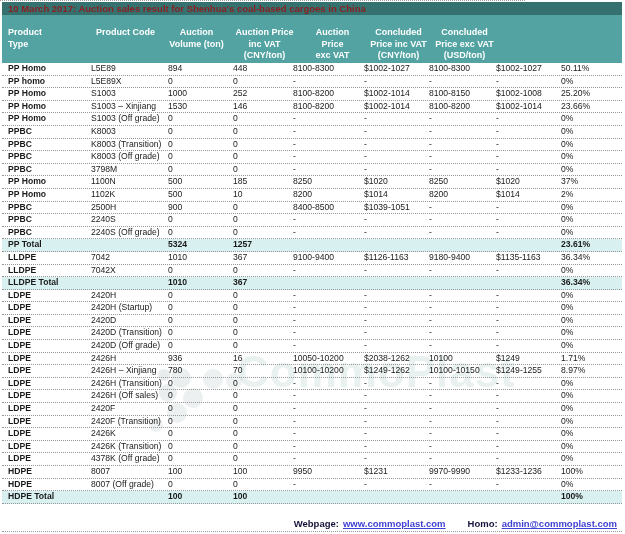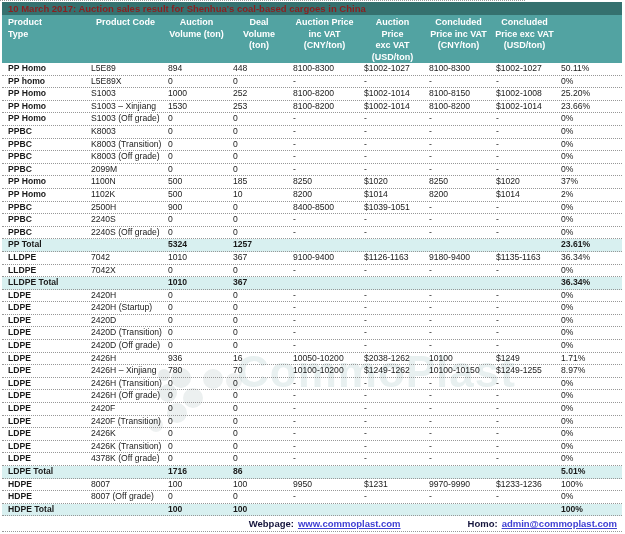--- a/index.html
+++ b/index.html
@@ -18,21 +18,21 @@
     background:#35716F; color:#8B1F1F;
     font-weight:bold; font-size:9.5px; line-height:13px;
     padding-left:6px; white-space:nowrap; z-index:2;
   }
   .header-row {
     position:absolute; left:2px; top:14px; width:620px; height:48px;
     background:#52A3A2; display:flex; z-index:2;
   }
   .header-cell {
     color:#ffffff; font-weight:bold; font-size:9px; line-height:11.5px;
-    text-align:center; white-space:pre-line; padding-top:2px; overflow:hidden;
+    text-align:center; white-space:pre-line; padding-top:12px; overflow:hidden;
   }
   .header-cell.c0 { text-align:left; padding-left:6px; }
   .c0{width:85px;} .c1{width:77px;} .c2{width:65px;} .c3{width:60px;}
   .c4{width:71px;} .c5{width:65px;} .c6{width:67px;} .c7{width:65px;} .c8{width:65px;}
   .body-rows {
     position:absolute; left:2px; top:62px; width:620px; z-index:1;
   }
   .row {
     display:flex; height:12.6px; border-bottom:1px dotted #979797;
     font-size:8.6px; line-height:11.5px; color:#1a1a1a;
@@ -40,21 +40,21 @@
   .row.total { background:#D8F0F0; font-weight:bold; }
   .cell { padding-left:4px; white-space:nowrap; overflow:hidden; }
   .cell.c0 { padding-left:6px;font-weight:bold; }
   .footer-row {
     position:absolute; left:2px; top:515.6px; width:620px; height:15px;
     border-bottom:1px dotted #979797;
     display:flex; justify-content:flex-end; align-items:center; gap:22px;
     font-size:9.5px; font-weight:bold; padding-right:5px; z-index:2;
     color:#14143c;
   }
-  .footer-group { display:flex; gap:4px; white-space:nowrap;margin-left:45px; }
+  .footer-group { display:flex; gap:4px; white-space:nowrap; }
   .footer-link { color:#3F3FD3; text-decoration:underline; cursor:pointer; }
   
   .watermark { position:absolute; left:0; top:0; width:625px; height:534px; z-index:0; pointer-events:none; }
   .wm-dots { position:absolute; left:148px; top:352px; }
   .wm-brand {
     position:absolute; left:237px; top:346px;
     font-size:44px; font-weight:bold; letter-spacing:1px;
     color:rgba(130,170,170,0.18); white-space:nowrap;
   }
   .wm-tagline {
@@ -82,23 +82,20 @@
     </svg>
     <div class="wm-brand">CommoPlast</div>
   </div>
 
   <div class="header-row">
     <div class="header-cell c0">Product
 Type</div>
     <div class="header-cell c1">Product Code</div>
     <div class="header-cell c2">Auction
 Volume (ton)</div>
-    <div class="header-cell c3">Deal
-Volume
-(ton)</div>
     <div class="header-cell c4">Auction Price
 inc VAT
 (CNY/ton)</div>
     <div class="header-cell c5">Auction
 Price
 exc VAT
 (USD/ton)</div>
     <div class="header-cell c6">Concluded
 Price inc VAT
 (CNY/ton)</div>
@@ -138,21 +135,21 @@
         <div class="cell c4">8100-8200</div>
         <div class="cell c5">$1002-1014</div>
         <div class="cell c6">8100-8150</div>
         <div class="cell c7">$1002-1008</div>
         <div class="cell c8">25.20%</div>
       </div>
       <div class="row">
         <div class="cell c0">PP Homo</div>
         <div class="cell c1">S1003 – Xinjiang</div>
         <div class="cell c2">1530</div>
-        <div class="cell c3">253</div>
+        <div class="cell c3">146</div>
         <div class="cell c4">8100-8200</div>
         <div class="cell c5">$1002-1014</div>
         <div class="cell c6">8100-8200</div>
         <div class="cell c7">$1002-1014</div>
         <div class="cell c8">23.66%</div>
       </div>
       <div class="row">
         <div class="cell c0">PP Homo</div>
         <div class="cell c1">S1003 (Off grade)</div>
         <div class="cell c2">0</div>
@@ -191,21 +188,21 @@
         <div class="cell c2">0</div>
         <div class="cell c3">0</div>
         <div class="cell c4">-</div>
         <div class="cell c5">-</div>
         <div class="cell c6">-</div>
         <div class="cell c7">-</div>
         <div class="cell c8">0%</div>
       </div>
       <div class="row">
         <div class="cell c0">PPBC</div>
-        <div class="cell c1">2099M</div>
+        <div class="cell c1">3798M</div>
         <div class="cell c2">0</div>
         <div class="cell c3">0</div>
         <div class="cell c4">-</div>
         <div class="cell c5">-</div>
         <div class="cell c6">-</div>
         <div class="cell c7">-</div>
         <div class="cell c8">0%</div>
       </div>
       <div class="row">
         <div class="cell c0">PP Homo</div>
@@ -389,21 +386,21 @@
         <div class="cell c2">0</div>
         <div class="cell c3">0</div>
         <div class="cell c4">-</div>
         <div class="cell c5">-</div>
         <div class="cell c6">-</div>
         <div class="cell c7">-</div>
         <div class="cell c8">0%</div>
       </div>
       <div class="row">
         <div class="cell c0">LDPE</div>
-        <div class="cell c1">2426H (Off grade)</div>
+        <div class="cell c1">2426H (Off sales)</div>
         <div class="cell c2">0</div>
         <div class="cell c3">0</div>
         <div class="cell c4">-</div>
         <div class="cell c5">-</div>
         <div class="cell c6">-</div>
         <div class="cell c7">-</div>
         <div class="cell c8">0%</div>
       </div>
       <div class="row">
         <div class="cell c0">LDPE</div>
@@ -452,31 +449,20 @@
       <div class="row">
         <div class="cell c0">LDPE</div>
         <div class="cell c1">4378K (Off grade)</div>
         <div class="cell c2">0</div>
         <div class="cell c3">0</div>
         <div class="cell c4">-</div>
         <div class="cell c5">-</div>
         <div class="cell c6">-</div>
         <div class="cell c7">-</div>
         <div class="cell c8">0%</div>
-      </div>
-      <div class="row total">
-        <div class="cell c0">LDPE Total</div>
-        <div class="cell c1"></div>
-        <div class="cell c2">1716</div>
-        <div class="cell c3">86</div>
-        <div class="cell c4"></div>
-        <div class="cell c5"></div>
-        <div class="cell c6"></div>
-        <div class="cell c7"></div>
-        <div class="cell c8">5.01%</div>
       </div>
       <div class="row">
         <div class="cell c0">HDPE</div>
         <div class="cell c1">8007</div>
         <div class="cell c2">100</div>
         <div class="cell c3">100</div>
         <div class="cell c4">9950</div>
         <div class="cell c5">$1231</div>
         <div class="cell c6">9970-9990</div>
         <div class="cell c7">$1233-1236</div>

